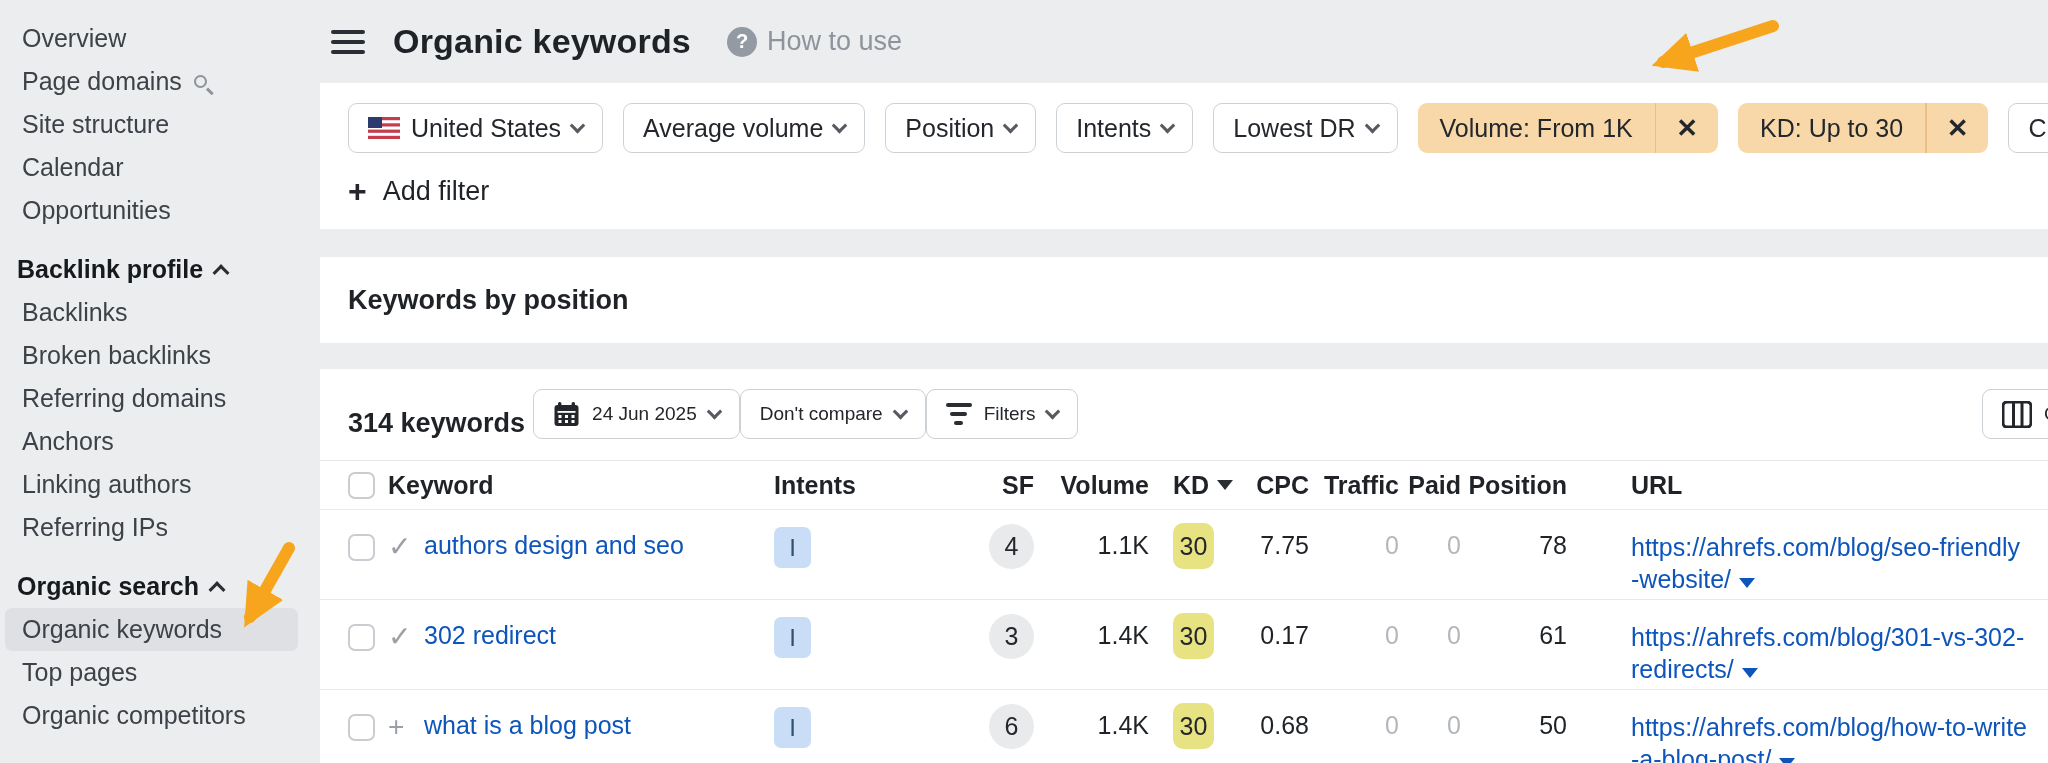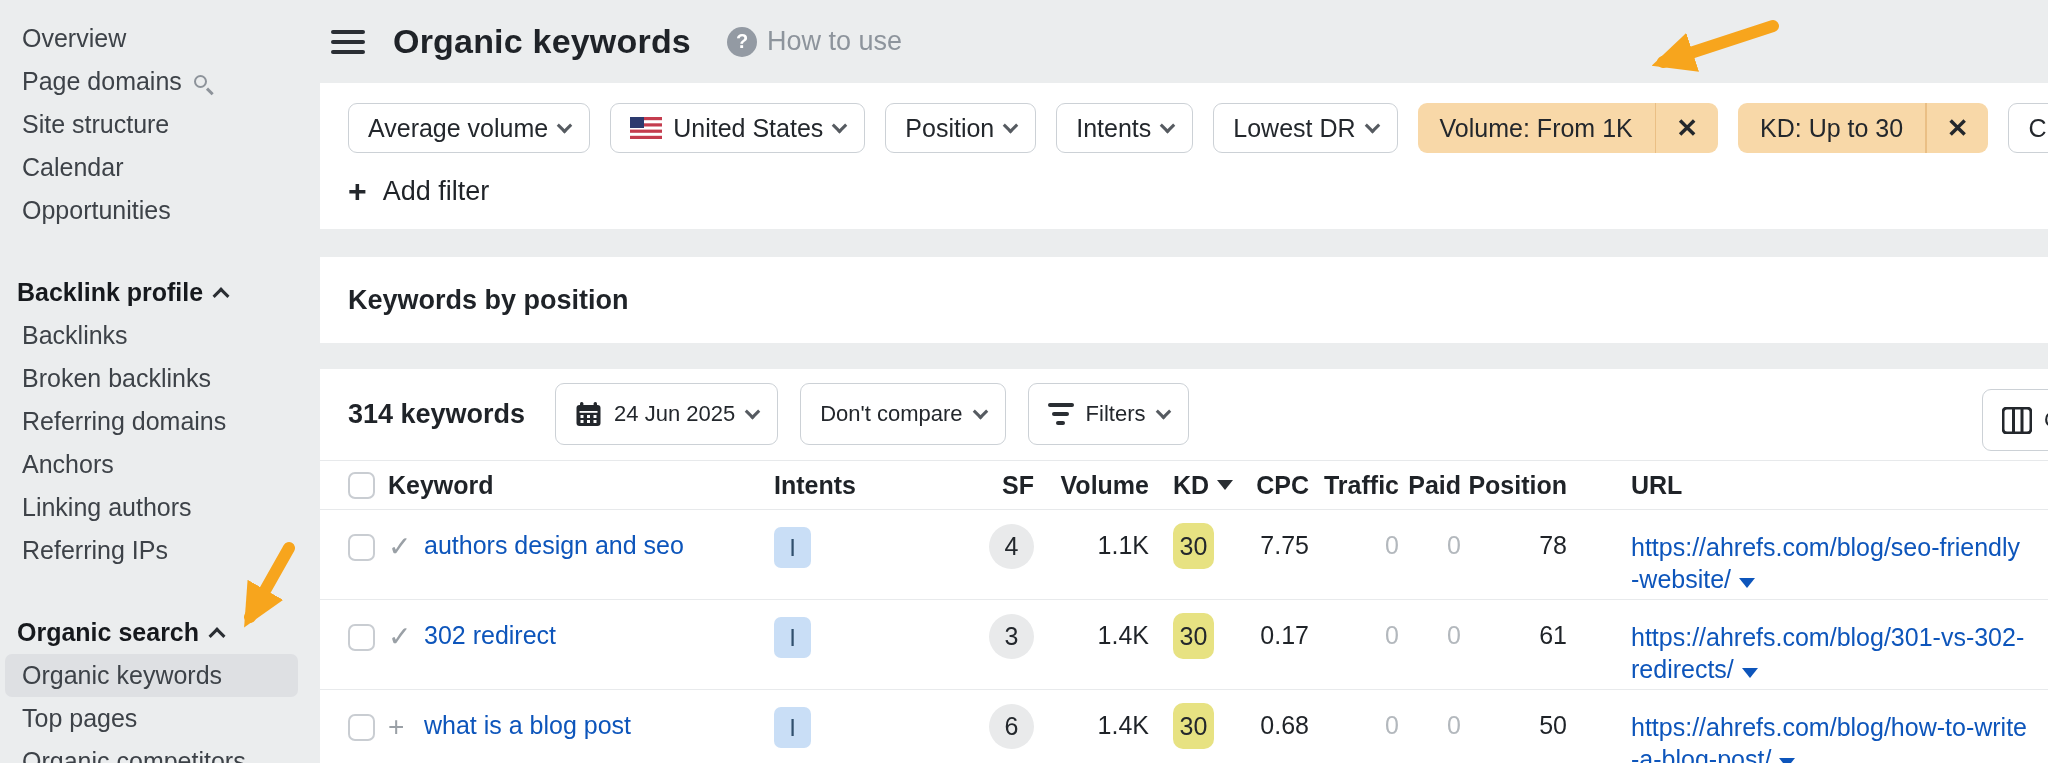--- a/index.html
+++ b/index.html
@@ -14,21 +14,21 @@
   .sidebar { position:absolute; left:0; top:0; width:312px; height:763px; padding-top:17px; }
   .nav-item {
     height:43px; display:flex; align-items:center; gap:10px;
     padding-left:17px; font-size:25px; color:#3d4248; cursor:pointer;
     margin:0 14px 0 5px; border-radius:7px; white-space:nowrap;text-align:right;
   }
   .nav-item.selected { background:#dee0e3; }
   .nav-section {
     height:43px; display:flex; align-items:center; gap:12px;
     padding-left:17px; font-size:25px; font-weight:bold; color:#16191d;
-    margin-top:39px; white-space:nowrap;
+    margin-top:16px; white-space:nowrap;
   }
   .chev-up { width:12px; height:12px; border-left:3px solid #2a2e33; border-top:3px solid #2a2e33; transform:rotate(45deg) translate(2px,2px); }
   .search-glyph { width:13px;height:13px;border:2.5px solid #8d939a;border-radius:50%;position:relative; margin-left:2px;}
   .search-glyph::after{content:"";position:absolute;width:8px;height:2.5px;background:#8d939a;transform:rotate(45deg);left:10px;top:13px;}
   
   .main { position:absolute; left:320px; top:0; width:1728px; }
   .topbar { height:83px; display:flex; align-items:center; padding-left:11px; }
   .burger { width:34px; display:flex; flex-direction:column; gap:6px; cursor:pointer; }
   .burger span { height:4px; background:#2a2e34; border-radius:2px; }
   .page-title { font-size:34px; font-weight:bold; margin-left:28px; letter-spacing:.2px; }
@@ -54,26 +54,26 @@
   .flag { width:32px; height:22px; flex:none; }
   .add-filter { margin-top:22px; display:flex; align-items:center; gap:16px; cursor:pointer; width:220px; }
   .plus-glyph { font-size:32px; font-weight:bold; color:#23272c; line-height:1; }
   .add-filter-label { font-size:27px; color:#1f2328; }
   .gap1 { height:28px; }
   .card-kbp { height:86px; display:flex; align-items:center; padding-left:28px; }
   .kbp-title { font-size:27px; font-weight:bold; }
   .gap2 { height:26px; }
   
   .card-table { padding-top:20px; min-height:405px; }
-  .toolbar { position:relative; display:flex; align-items:center; gap:22px; padding:0 28px; height:50px; }
+  .toolbar { position:relative; display:flex; align-items:flex-end; padding:0 28px; height:50px; }
   .kw-count { font-size:27px; font-weight:bold; margin-right:8px; }
   .tbtn {
-    height:62px; display:flex; align-items:center; gap:12px; padding:0 19px;
+    height:50px; display:flex; align-items:center; gap:12px; padding:0 19px;
     border:1.5px solid #ccd1d6; border-radius:9px; background:#fff;
-    font-size:22px; color:#23272c; cursor:pointer; white-space:nowrap;
+    font-size:19px; color:#23272c; cursor:pointer; white-space:nowrap;
   }
   .columns-btn { position:absolute; left:1662px; top:0; width:170px; }
   .funnel { display:flex; flex-direction:column; gap:5px; align-items:center; }
   .funnel span { height:4px; background:#2a2e33; border-radius:2px; }
   .funnel span:nth-child(1){width:26px;} .funnel span:nth-child(2){width:17px;} .funnel span:nth-child(3){width:9px;}
   .grid {
     display:grid;
     grid-template-columns:40px 36px 350px 190px 70px 115px 90px 70px 90px 62px 106px 1fr;
     align-items:start; padding-left:28px;
   }
@@ -171,35 +171,35 @@
     <div class="page-title">Organic keywords</div>
     <div class="help">
       <div class="help-circle">?</div>
       <div class="help-label">How to use</div>
     </div>
   </div>
 
   <div class="card card-filters">
     <div class="filter-row">
       <div class="fbtn">
-        <span>Average volume</span>
-          <span class="chevron"></span>
-      </div>
-      <div class="fbtn">
         <svg class="flag" viewBox="0 0 32 22">
           <rect width="32" height="22" fill="#fff"></rect>
           <g fill="#c43c4e">
               <rect y="0" width="32" height="3.2"></rect>
               <rect y="6.3" width="32" height="3.2"></rect>
               <rect y="12.6" width="32" height="3.2"></rect>
               <rect y="18.8" width="32" height="3.2"></rect>
             </g>
           <rect width="14" height="11" fill="#2c3a6e"></rect>
         </svg>
         <span>United States</span>
+          <span class="chevron"></span>
+      </div>
+      <div class="fbtn">
+        <span>Average volume</span>
           <span class="chevron"></span>
       </div>
       <div class="fbtn">
         <span>Position</span>
           <span class="chevron"></span>
       </div>
       <div class="fbtn">
         <span>Intents</span>
           <span class="chevron"></span>
       </div>

